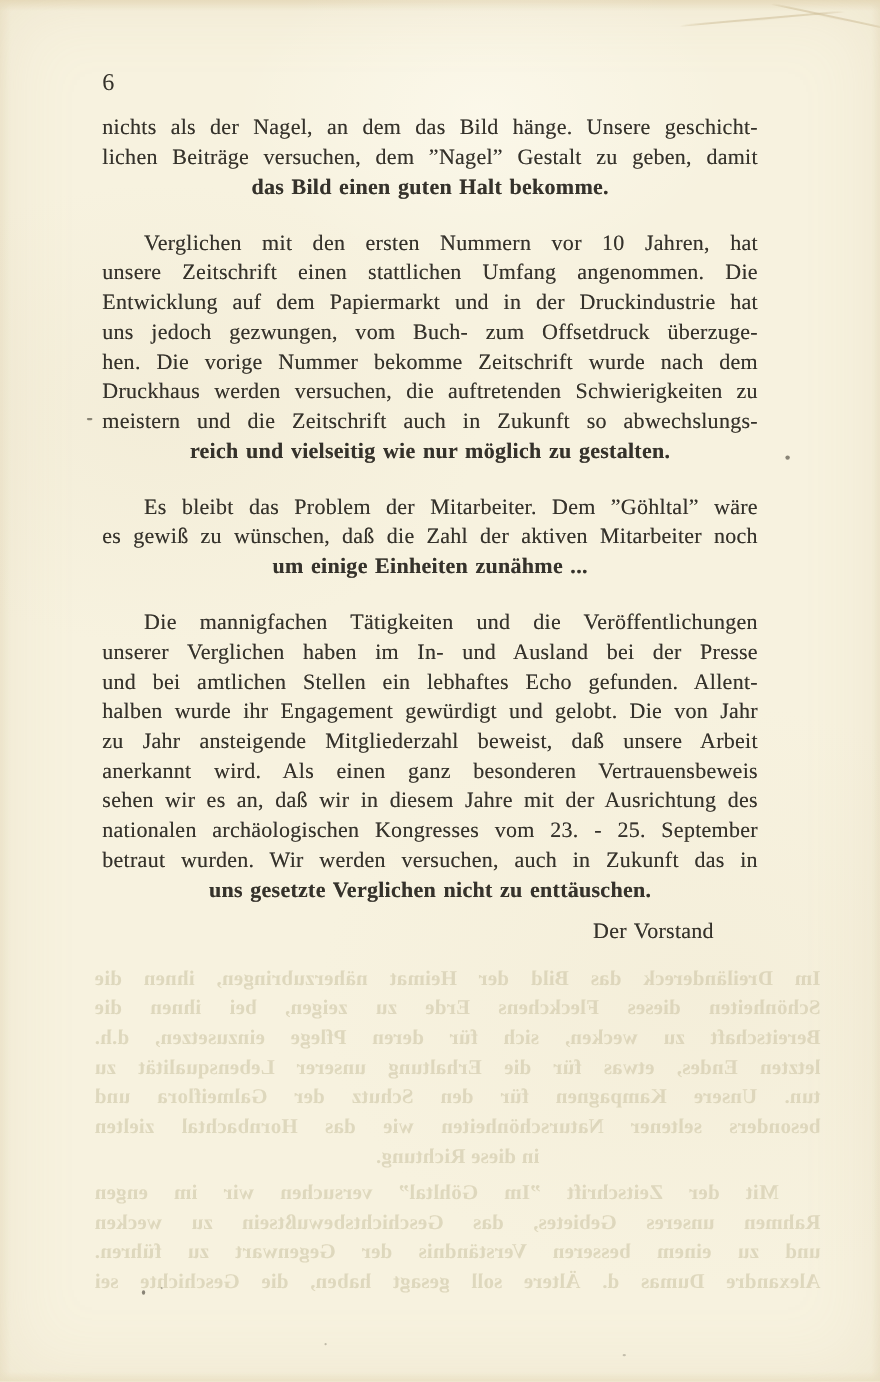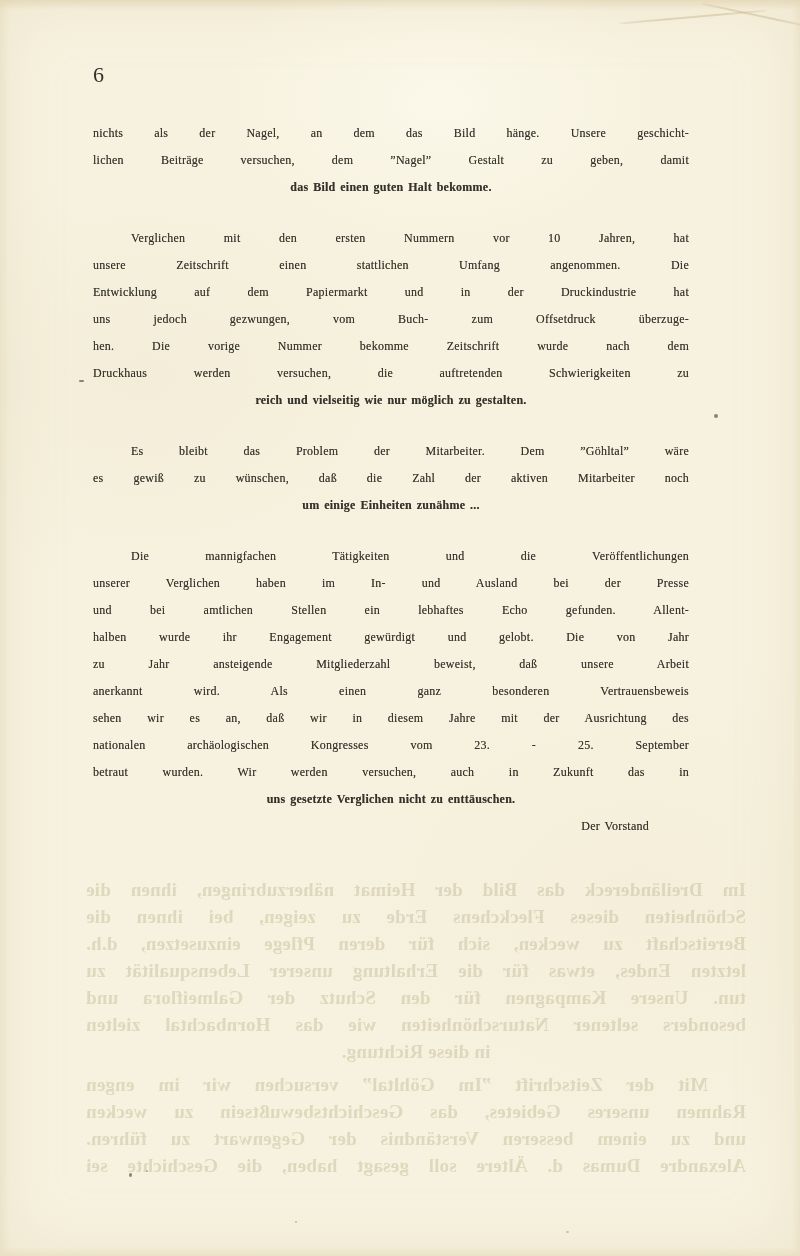--- a/index.html
+++ b/index.html
@@ -37,33 +37,33 @@
   }
   .c1{ width:150px; left:618px; top:16px; transform:rotate(-5deg); }
   .c2{ width:110px; left:700px; top:14px; transform:rotate(12deg); }
 
   .page-number{
     position:absolute; left:93px; top:62px;
     font-size:22px; color:var(--ink);
     letter-spacing:.3px;
   }
   .body-text{
-    position:absolute; left:93px; top:120px; width:596px;
-    font-size:12px; line-height:27px; color:var(--ink);
+    position:absolute; left:93px; top:103px; width:596px;
+    font-size:20px; line-height:27px; color:var(--ink);
     letter-spacing:.25px;
     word-spacing:1.5px;
     text-shadow:0 0 .5px rgba(53,50,43,.55);
   }
   .para + .para{ margin-top:24px; }
   .line{ height:27px; overflow:visible; }
   .line.justify{ text-align:justify; text-align-last:justify; text-justify:inter-word; }
   .line.last{ text-align:center;font-weight:bold; }
   .line.indent{ text-indent:38px; }
   .signature{
-    margin-top:0;
+    margin-top:11px;
     text-align:right;
     padding-right:40px;
   }
 
   
   .ghost{
     position:absolute; left:86px; width:660px;
     transform:scaleX(-1);
     color:var(--ghost);
     opacity:.6;
@@ -120,20 +120,21 @@
           <div class="line justify">lichen Beiträge versuchen, dem ”Nagel” Gestalt zu geben, damit</div>
           <div class="line last">das Bild einen guten Halt bekomme.</div>
         </div>
         <div class="para">
           <div class="line justify indent">Verglichen mit den ersten Nummern vor 10 Jahren, hat</div>
           <div class="line justify">unsere Zeitschrift einen stattlichen Umfang angenommen. Die</div>
           <div class="line justify">Entwicklung auf dem Papiermarkt und in der Druckindustrie hat</div>
           <div class="line justify">uns jedoch gezwungen, vom Buch- zum Offsetdruck überzuge-</div>
           <div class="line justify">hen. Die vorige Nummer bekomme Zeitschrift wurde nach dem</div>
           <div class="line justify">Druckhaus werden versuchen, die auftretenden Schwierigkeiten zu</div>
+          <div class="line justify">meistern und die Zeitschrift auch in Zukunft so abwechslungs-</div>
           <div class="line last">reich und vielseitig wie nur möglich zu gestalten.</div>
         </div>
         <div class="para">
           <div class="line justify indent">Es bleibt das Problem der Mitarbeiter. Dem ”Göhltal” wäre</div>
           <div class="line justify">es gewiß zu wünschen, daß die Zahl der aktiven Mitarbeiter noch</div>
           <div class="line last">um einige Einheiten zunähme ...</div>
         </div>
         <div class="para">
           <div class="line justify indent">Die mannigfachen Tätigkeiten und die Veröffentlichungen</div>
           <div class="line justify">unserer Verglichen haben im In- und Ausland bei der Presse</div>

